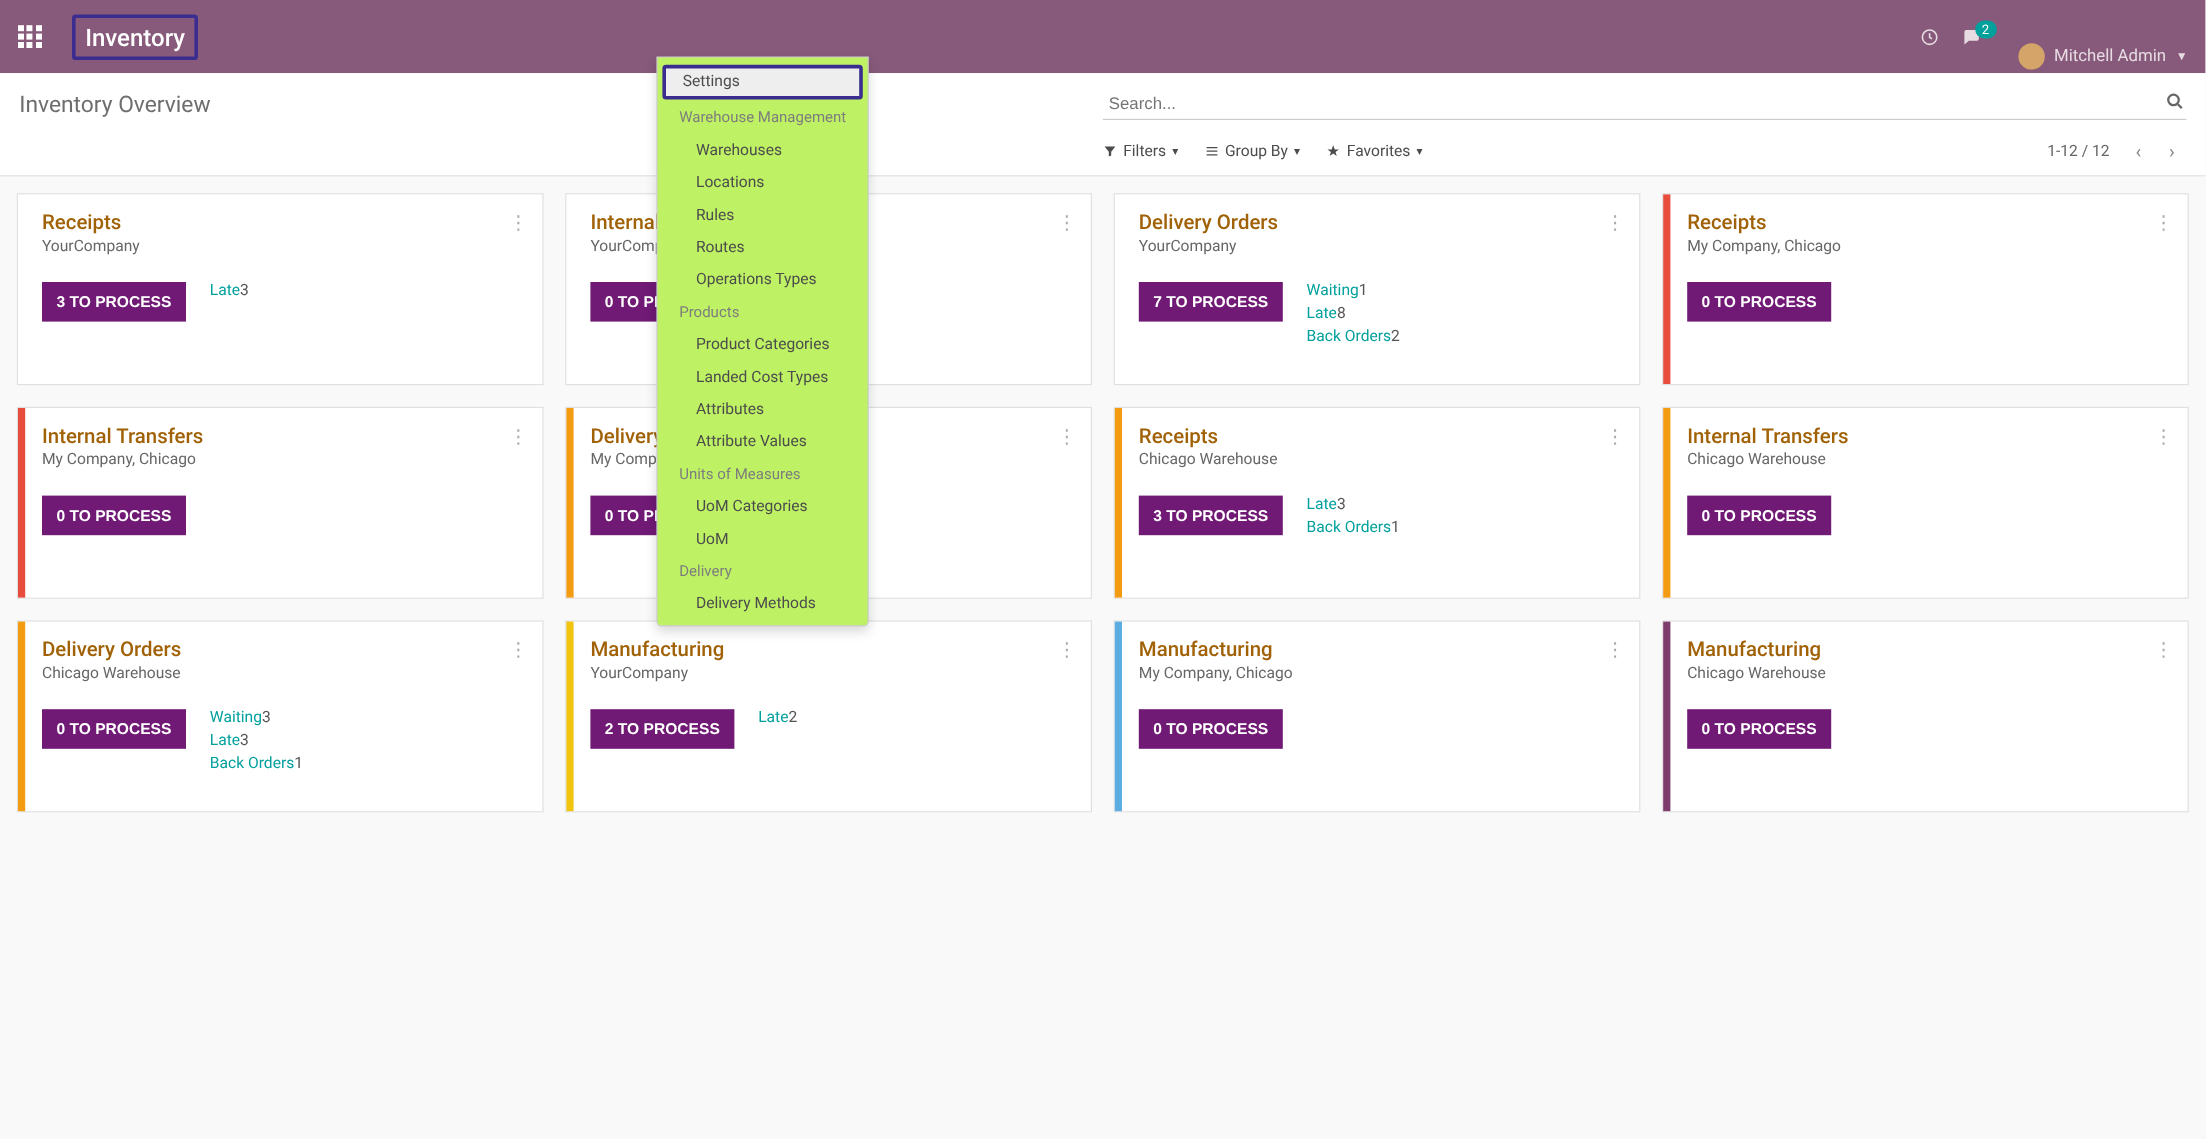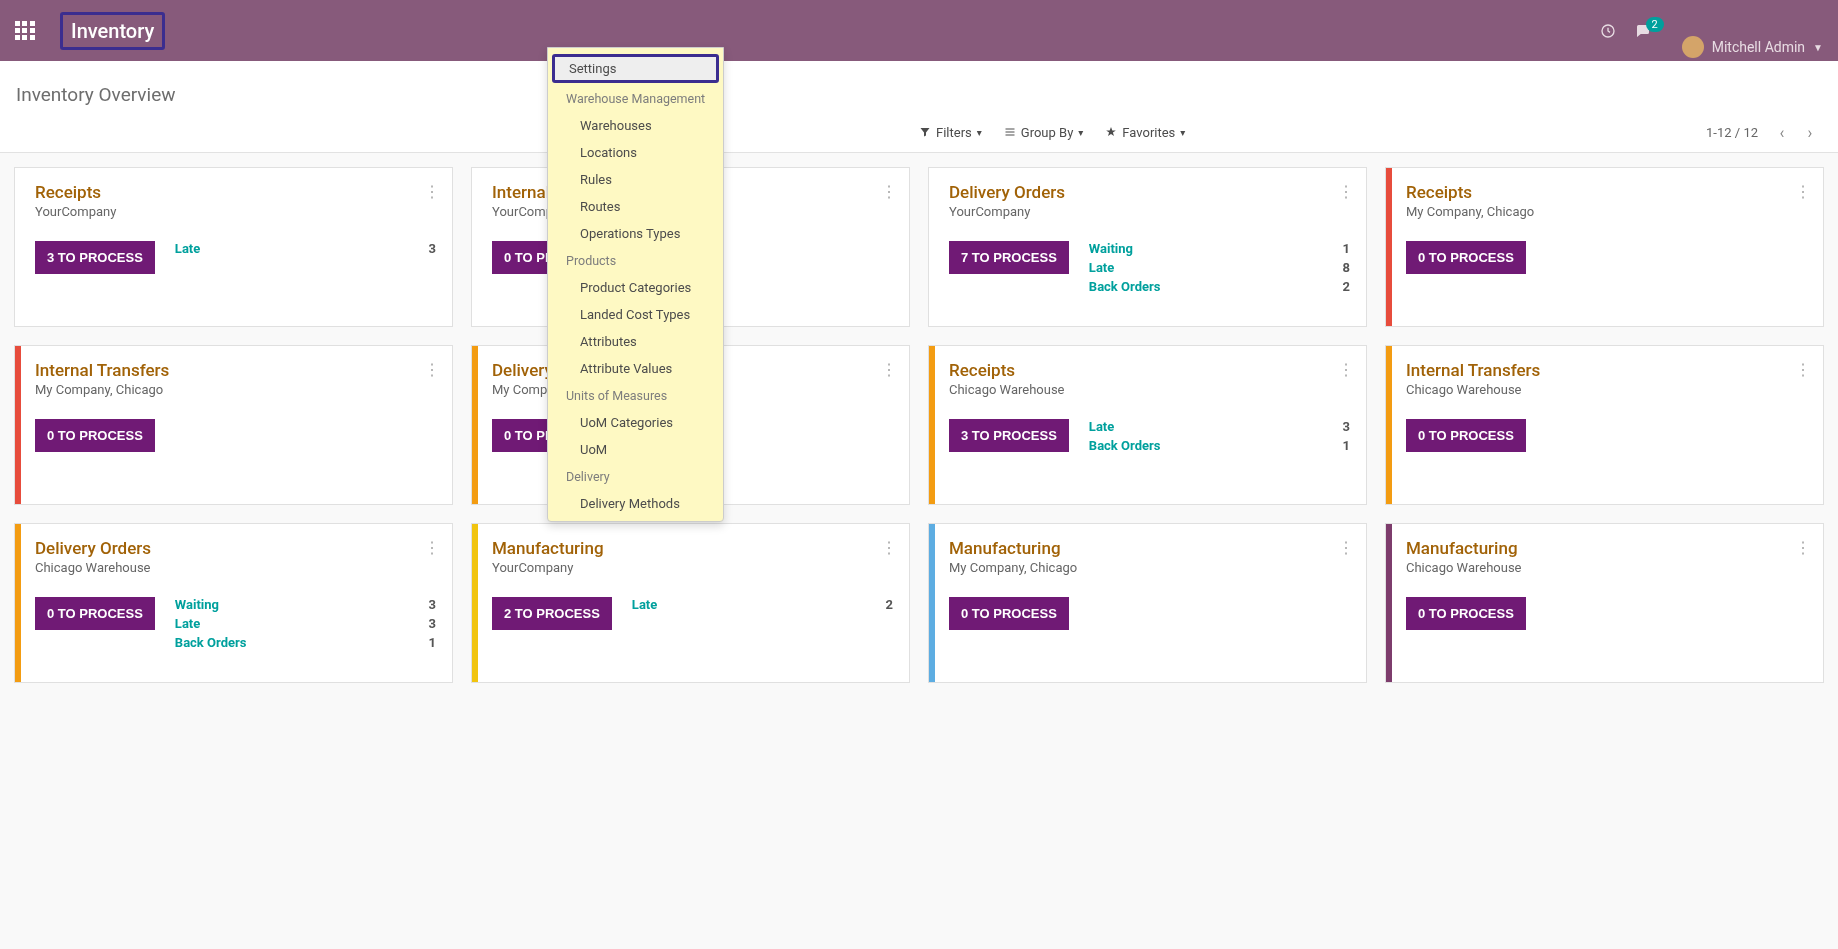--- a/index.html
+++ b/index.html
@@ -12,48 +12,48 @@
 .nav-menu li { display: flex; align-items: center; padding: 0 14px; cursor: pointer; color: #e8dce3; font-size: 14px; }
 .nav-menu li.active { background: #6f4b66; color: white; border: 3px solid #3b2d8f; border-radius: 3px; margin: 2px 0; }
 .navbar-right { margin-left: auto; display: flex; align-items: center; gap: 18px; }
 .icon-btn { color: #e8dce3; cursor: pointer; font-size: 16px; display:flex; align-items:center; }
 .msg-badge { background: #00a09d; color: white; font-size: 11px; border-radius: 10px; padding: 1px 6px; margin-left: -6px; position: relative; top: -6px; }
 .user-menu { display: flex; align-items: center; gap: 8px; cursor: pointer; color: #e8dce3; margin-top: 33px; }
 .avatar { width: 22px; height: 22px; border-radius: 50%; background: #d4a469; display:inline-block; }
 .caret { font-size: 10px; }
 
 .control-panel { background: white; padding: 12px 16px 8px 16px; border-bottom: 1px solid #e2e2e2; }
-.cp-top { display: flex; align-items: center; margin-top: 10px; }
+.cp-top { display: flex; align-items: center; }
 .breadcrumb { font-size: 19px; color: #6e6e6e; }
 .search-area { margin-left: auto; width: 50%; position: relative; }
 .search-input { width: 100%; border: none; border-bottom: 1px solid #ccc; padding: 5px 25px 5px 5px; font-size: 14px; outline: none; color: #888; }
 .search-icon { position: absolute; right: 2px; top: 4px; color: #666; cursor:pointer; }
 .cp-bottom { display: flex; align-items: center; margin-top: 14px; }
 .filter-group { margin-left: 50%; display: flex; gap: 22px; }
 .filter-btn { display: flex; align-items: center; gap: 5px; cursor: pointer; color: #4c4c4c; font-size: 13px; }
 .pager { margin-left: auto; display: flex; align-items: center; gap: 12px; color: #666; font-size: 13px; }
 .pager-arrows { display: flex; gap: 4px; }
 .pager-arrow { width: 24px; height: 24px; display:flex; align-items:center; justify-content:center; cursor:pointer; color:#888; font-size: 16px; }
 
-.dropdown-menu { position: absolute; top: 47px; left: 547px; background: #fef9c3; border: 1px solid #ccc; border-radius: 0 0 4px 4px; box-shadow: 0 4px 10px rgba(0,0,0,0.15); min-width: 170px; padding: 4px 0; z-index: 100; }
+.dropdown-menu { position: absolute; top: 47px; left: 547px; background: #bef264; border: 1px solid #ccc; border-radius: 0 0 4px 4px; box-shadow: 0 4px 10px rgba(0,0,0,0.15); min-width: 170px; padding: 4px 0; z-index: 100; }
 .dropdown-menu .dd-item { padding: 6px 18px; cursor: pointer; color: #4c4c4c; font-size: 13px; }
 .dropdown-menu .dd-item.highlighted { background: #eee; border: 3px solid #3b2d8f; border-radius: 3px; margin: 2px 4px; padding: 4px 14px; }
 .dropdown-menu .dd-item.sub { padding-left: 32px; }
 .dropdown-menu .dd-header { padding: 6px 18px; font-size: 12.5px; color: #7d7d7d; cursor: default; }
 
 .kanban { padding: 14px; display: grid; grid-template-columns: repeat(4, 1fr); gap: 18px; }
 .card { background: white; border: 1px solid #e0e0e0; position: relative; min-height: 160px; padding: 14px 16px 14px 20px; }
 .card-stripe { position: absolute; left: 0; top: 0; bottom: 0; width: 6px; }
 .card-title { color: #a16207; font-size: 17px; font-weight: 500; cursor: pointer; }
 .card-sub { color: #666; font-size: 13px; margin-top: 2px; }
 .card-actions { position: absolute; top: 14px; right: 12px; color: #aaa; cursor: pointer; font-size: 16px; }
 .card-body { display: flex; margin-top: 22px; gap: 20px; }
 .btn-process { background: #701a75; color: white; border: none; padding: 9px 12px; font-size: 13px; font-weight: 600; cursor: pointer; }
 .card-stats { flex: 1; font-size: 13px; }
-.card-stats .stat-row { display: flex; justify-content: space-between; color: #00a09d; margin-bottom: 4px; font-weight: bold; }
+.card-stats .stat-row { display: flex; color: #00a09d; margin-bottom: 4px; }
 .card-stats .stat-row .stat-val { color: #555; }
 </style>
 </head>
 <body>
 
 <div class="navbar">
   <div class="apps-icon">
     <span></span>
       <span></span>
       <span></span>
@@ -102,20 +102,29 @@
     <div class="dd-header">Units of Measures</div>
     <div class="dd-item sub">UoM Categories</div>
     <div class="dd-item sub">UoM</div>
     <div class="dd-header">Delivery</div>
     <div class="dd-item sub">Delivery Methods</div>
   </div>
 
 <div class="control-panel">
   <div class="cp-top">
     <div class="breadcrumb">Inventory Overview</div>
+    <div class="search-area">
+      <input class="search-input" placeholder="Search..." style="">
+      <span class="search-icon">
+        <svg width="15" height="15" viewBox="0 0 24 24" fill="none" stroke="currentColor" stroke-width="3">
+            <circle cx="10" cy="10" r="7"></circle>
+            <path d="m21 21-5.2-5.2"></path>
+          </svg>
+      </span>
+    </div>
   </div>
   <div class="cp-bottom">
     <div class="filter-group">
       <div class="filter-btn">
         <svg width="12" height="12" viewBox="0 0 24 24" fill="currentColor">
             <path d="M3 4h18l-7 9v6l-4 2v-8z"></path>
           </svg>
         <span>Filters</span>
         <span class="caret">▾</span>
       </div>

